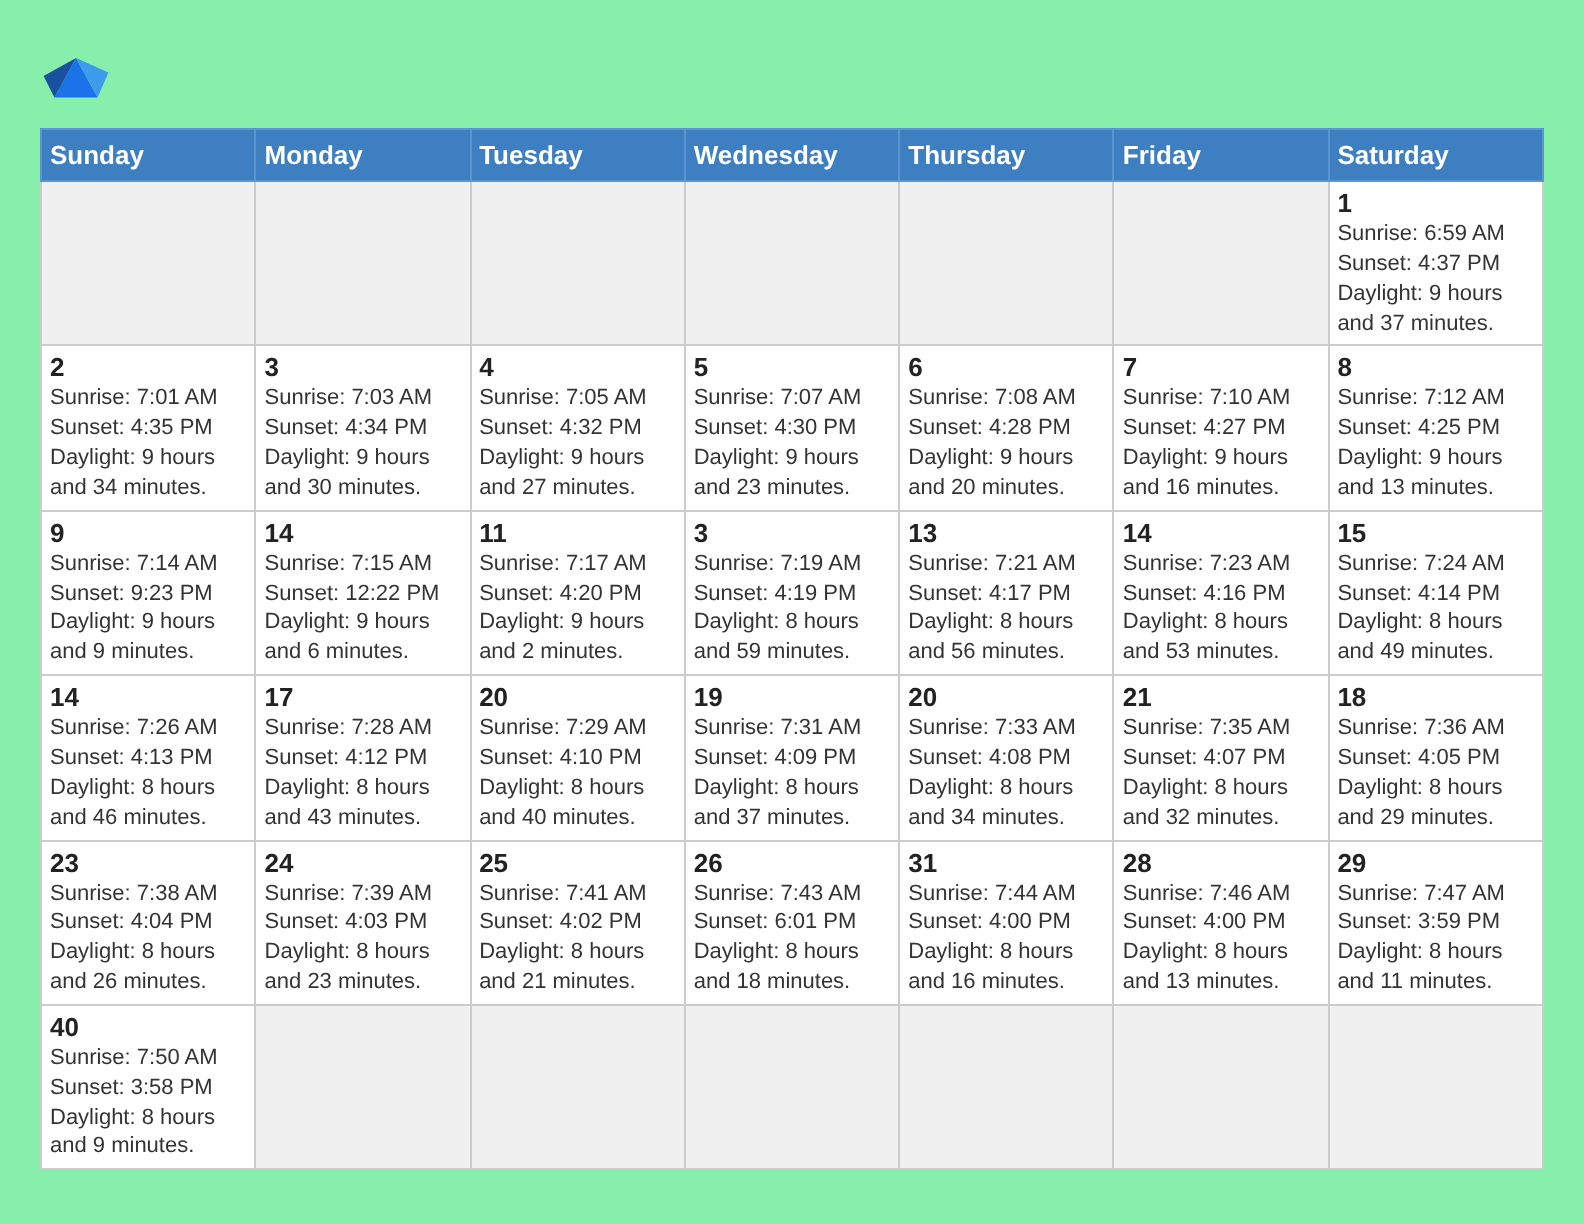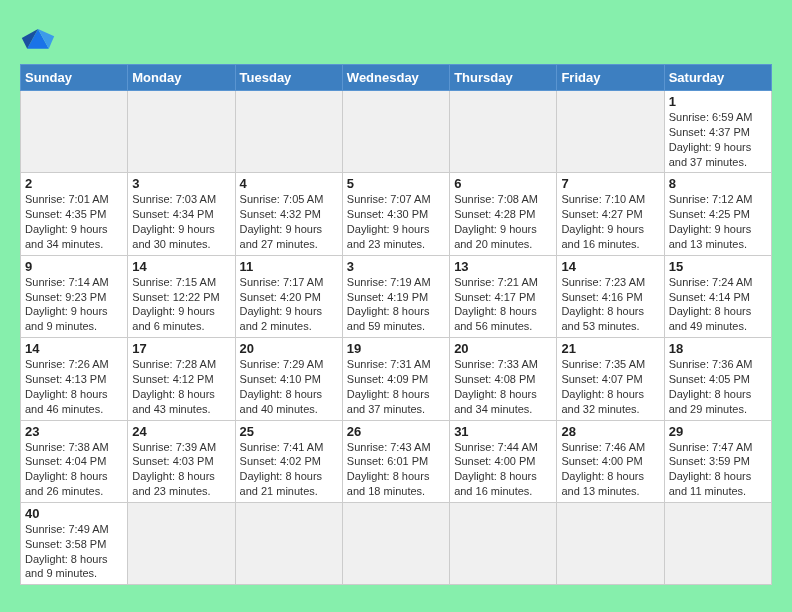--- a/index.html
+++ b/index.html
@@ -341,21 +341,21 @@
             <span class="day-number">29</span>
             <div class="day-info">Sunrise: 7:47 AM
 Sunset: 3:59 PM
 Daylight: 8 hours
 and 11 minutes.</div>
           </td>
         </tr>
         <tr>
           <td class="last-row-cell">
             <span class="day-number">40</span>
-            <div class="day-info">Sunrise: 7:49 AM
+            <div class="day-info">Sunrise: 7:50 AM
 Sunset: 3:58 PM
 Daylight: 8 hours
 and 9 minutes.</div>
           </td>
           <td class="empty"></td>
           <td class="empty"></td>
           <td class="empty"></td>
           <td class="empty"></td>
           <td class="empty"></td>
           <td class="empty"></td>

